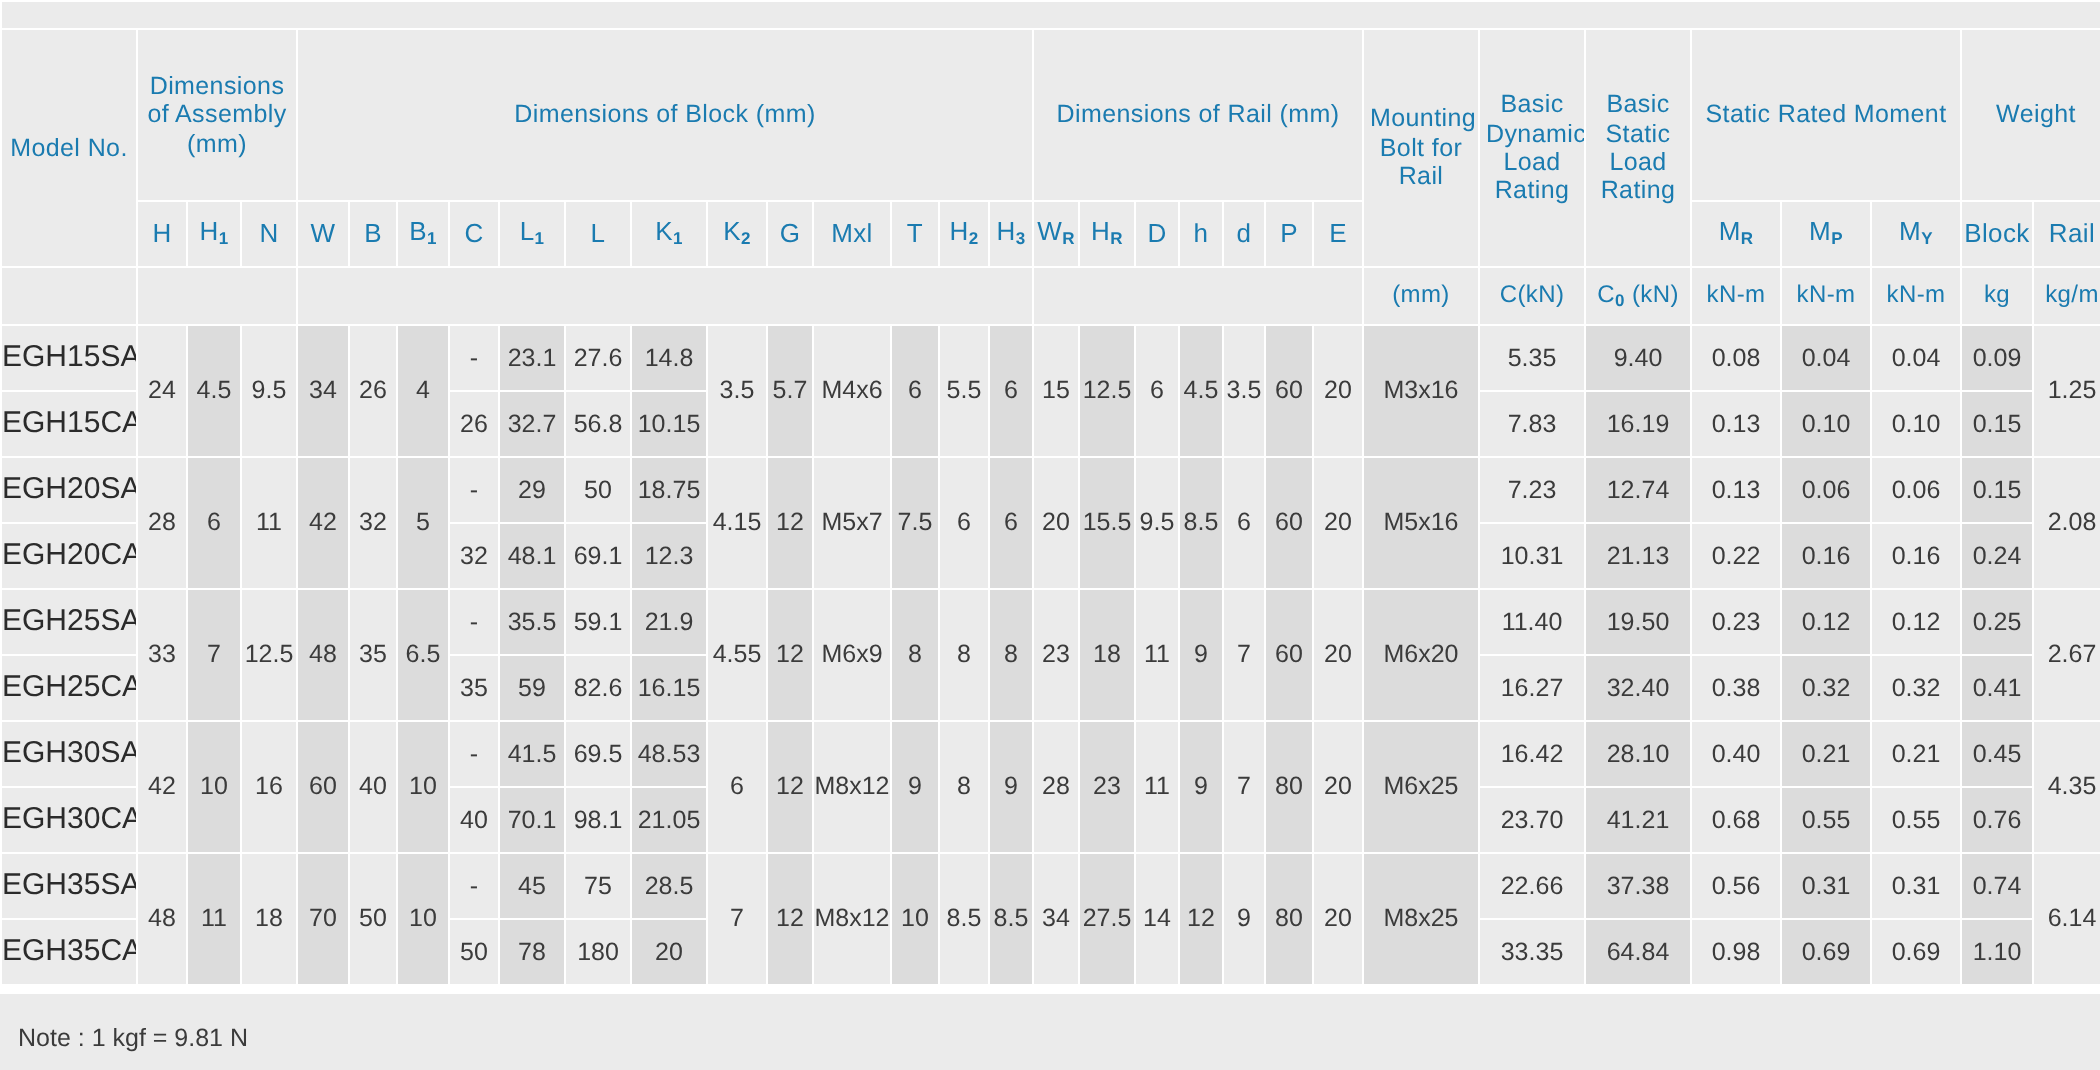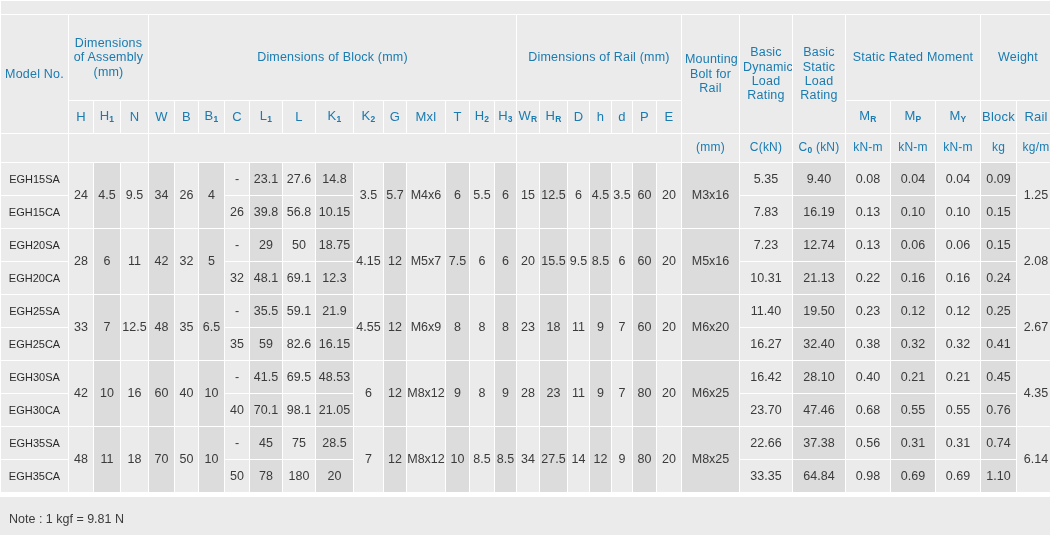--- a/index.html
+++ b/index.html
@@ -44,21 +44,21 @@
   
   .bd{
     color:#3b3b3b;
     font-size:12.5px;
     background:#ebebeb;
   }
   .bd.alt{background:#dcdcdc;}
   .model{
     background:#dcdcdc;
     color:#2b2b2b;
-    font-size:11px;
+    font-size:15px;
     font-weight:bold;
     text-align:left;
     padding-left:9px;
   }
   .topband{height:13px;background:#ebebeb;}
   .note{
     position:absolute;
     left:9px;
     bottom:9px;
     font-size:12.5px;
@@ -217,21 +217,21 @@
           <td class="bd alt">9.40</td>
           <td class="bd">0.08</td>
           <td class="bd alt">0.04</td>
           <td class="bd">0.04</td>
           <td class="bd alt">0.09</td>
           <td class="bd" rowspan="2">1.25</td>
         </tr>
         <tr style="height: 32px;">
           <td class="model">EGH15CA</td>
           <td class="bd">26</td>
-          <td class="bd alt">39.8</td>
+          <td class="bd alt">32.7</td>
           <td class="bd">56.8</td>
           <td class="bd alt">10.15</td>
           <td class="bd">7.83</td>
           <td class="bd alt">16.19</td>
           <td class="bd">0.13</td>
           <td class="bd alt">0.10</td>
           <td class="bd">0.10</td>
           <td class="bd alt">0.15</td>
         </tr>
         <tr style="height: 32px;">
@@ -362,21 +362,21 @@
           <td class="bd alt">0.45</td>
           <td class="bd" rowspan="2">4.35</td>
         </tr>
         <tr style="height: 32px;">
           <td class="model">EGH30CA</td>
           <td class="bd">40</td>
           <td class="bd alt">70.1</td>
           <td class="bd">98.1</td>
           <td class="bd alt">21.05</td>
           <td class="bd">23.70</td>
-          <td class="bd alt">47.46</td>
+          <td class="bd alt">41.21</td>
           <td class="bd">0.68</td>
           <td class="bd alt">0.55</td>
           <td class="bd">0.55</td>
           <td class="bd alt">0.76</td>
         </tr>
         <tr style="height: 32px;">
           <td class="model">EGH35SA</td>
           <td class="bd" rowspan="2">48</td>
           <td class="bd alt" rowspan="2">11</td>
           <td class="bd" rowspan="2">18</td>

